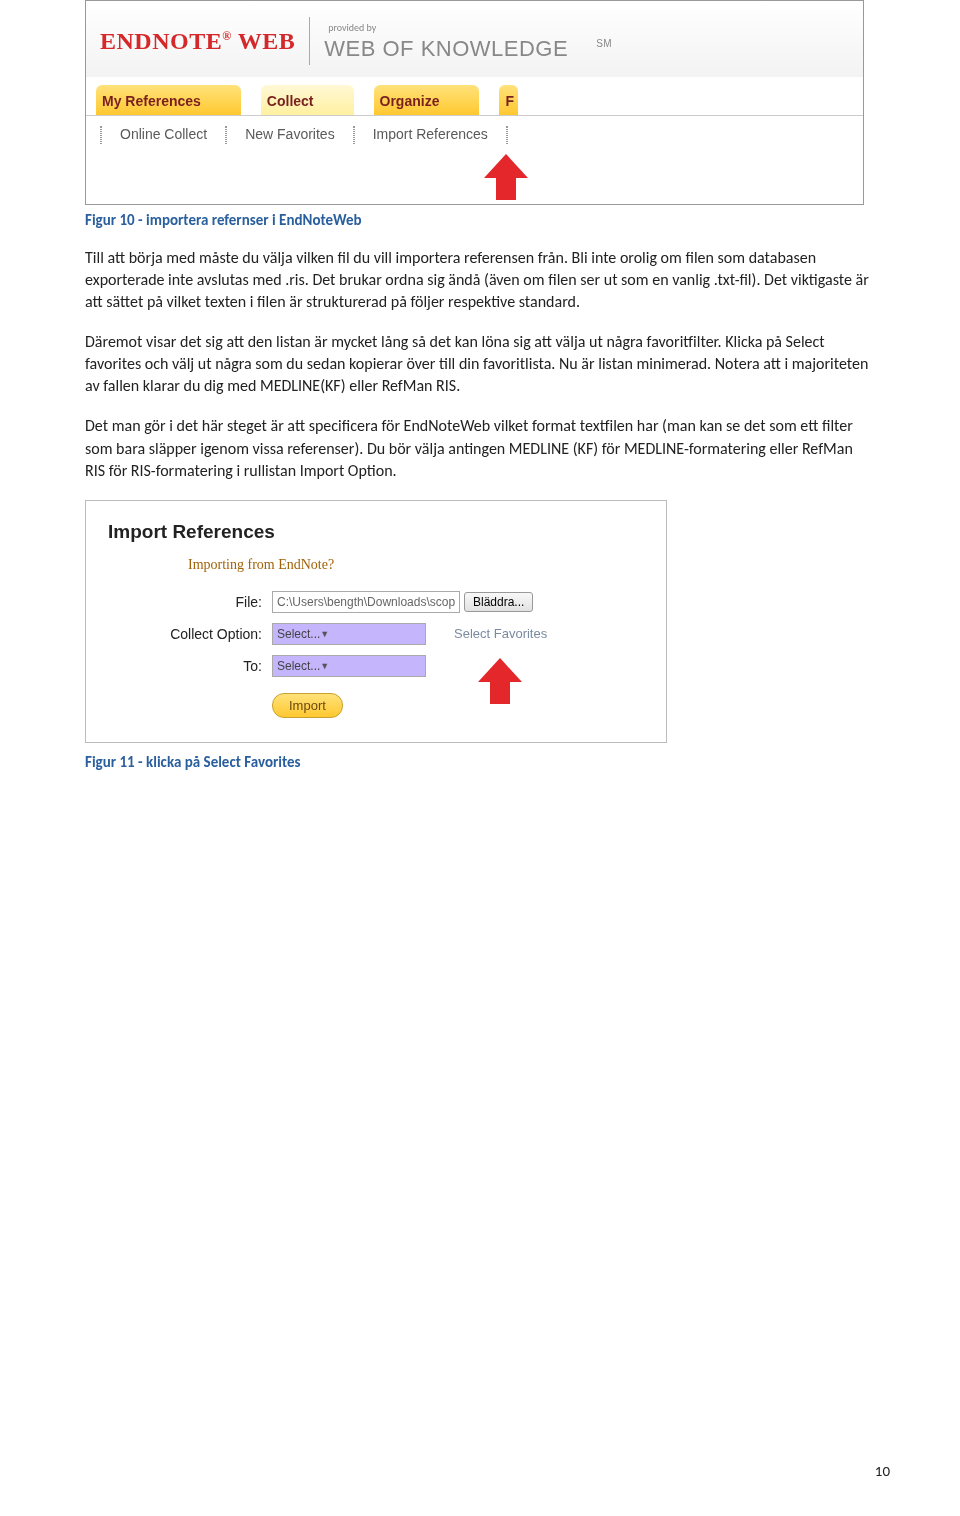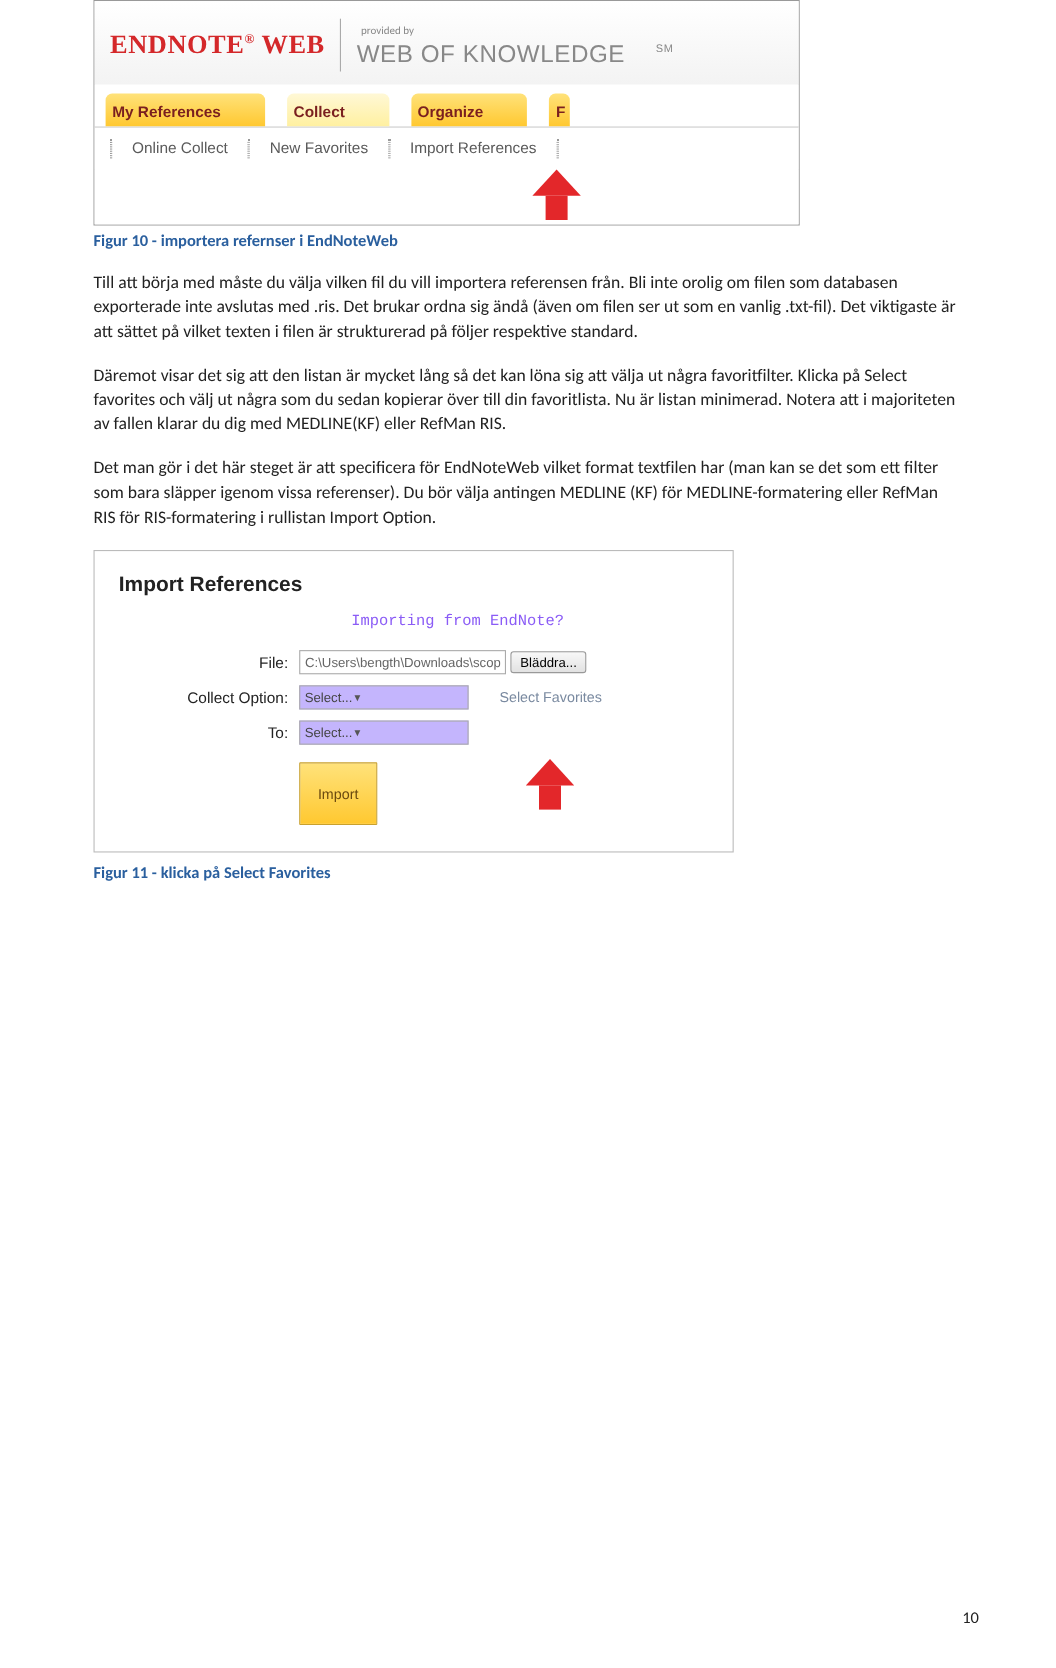--- a/index.html
+++ b/index.html
@@ -9,21 +9,21 @@
     color: #222;
     background: #fff;
     width: 960px;
     padding: 0 0 40px 0;
   }
   .page { padding: 0 85px 0 85px; }
 
   
   .shot1 {
     border: 1px solid #999;
-    width: 642px;
+    width: 779px;
     margin-bottom: 6px;
   }
   .shot1-header {
     background: linear-gradient(#fff, #f3f3f3);
     padding: 16px 14px 12px 14px;
     display: flex;
     align-items: center;
     gap: 8px;
   }
   .endnote-logo {
@@ -132,23 +132,22 @@
   }
   .shot2-inner { padding: 20px 22px 0 22px; }
   .shot2-title {
     font-family: Verdana, Arial, sans-serif;
     font-weight: bold;
     font-size: 19px;
     color: #222;
     margin-bottom: 14px;
   }
   .shot2-sub {
-    text-align: center;
-    color: #8b5cf6;
-    font-family: Liberation Mono, monospace;
+    color: #a16207;
+    font-family: Liberation Serif, serif;
     font-size: 14px;
     margin-bottom: 18px;
     cursor: pointer;
     padding-left: 80px;
   }
   .form-row {
     display: flex;
     align-items: center;
     margin-bottom: 10px;
     font-family: Verdana, Arial, sans-serif;
@@ -202,22 +201,22 @@
     margin-left: 28px;
     cursor: pointer;
   }
   .import-btn {
     display: inline-block;
     background: linear-gradient(#ffe27a,#ffc830);
     border: 1px solid #c9a12e;
     color: #6b4a10;
     font-family: Verdana, Arial, sans-serif;
     font-size: 13px;
-    padding: 20px 16px;
-    border-radius: 1px;
+    padding: 4px 16px;
+    border-radius: 12px;
     margin-left: 164px;
     margin-top: 6px;
     cursor: pointer;
   }
   .arrow2 {
     position: relative;
     margin-left: 370px;
     margin-top: -60px;
   }
 

